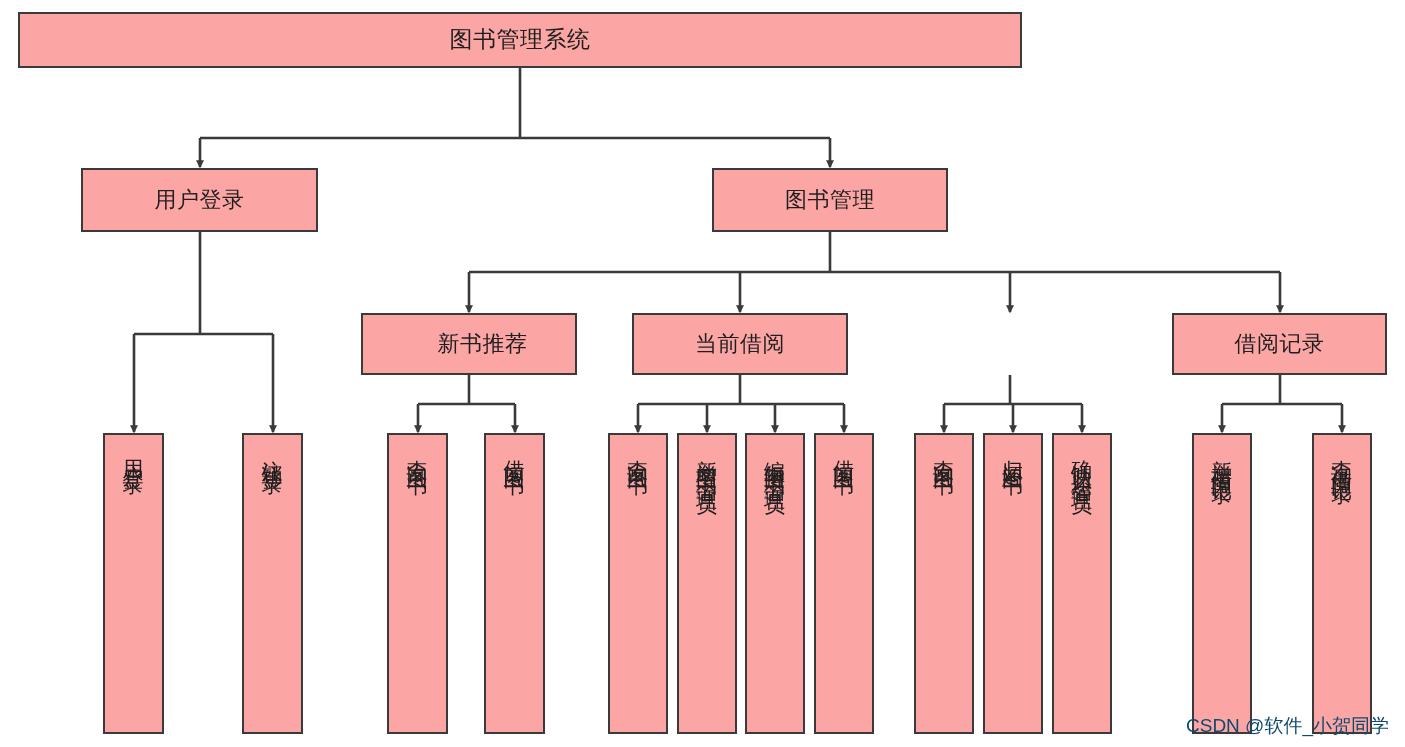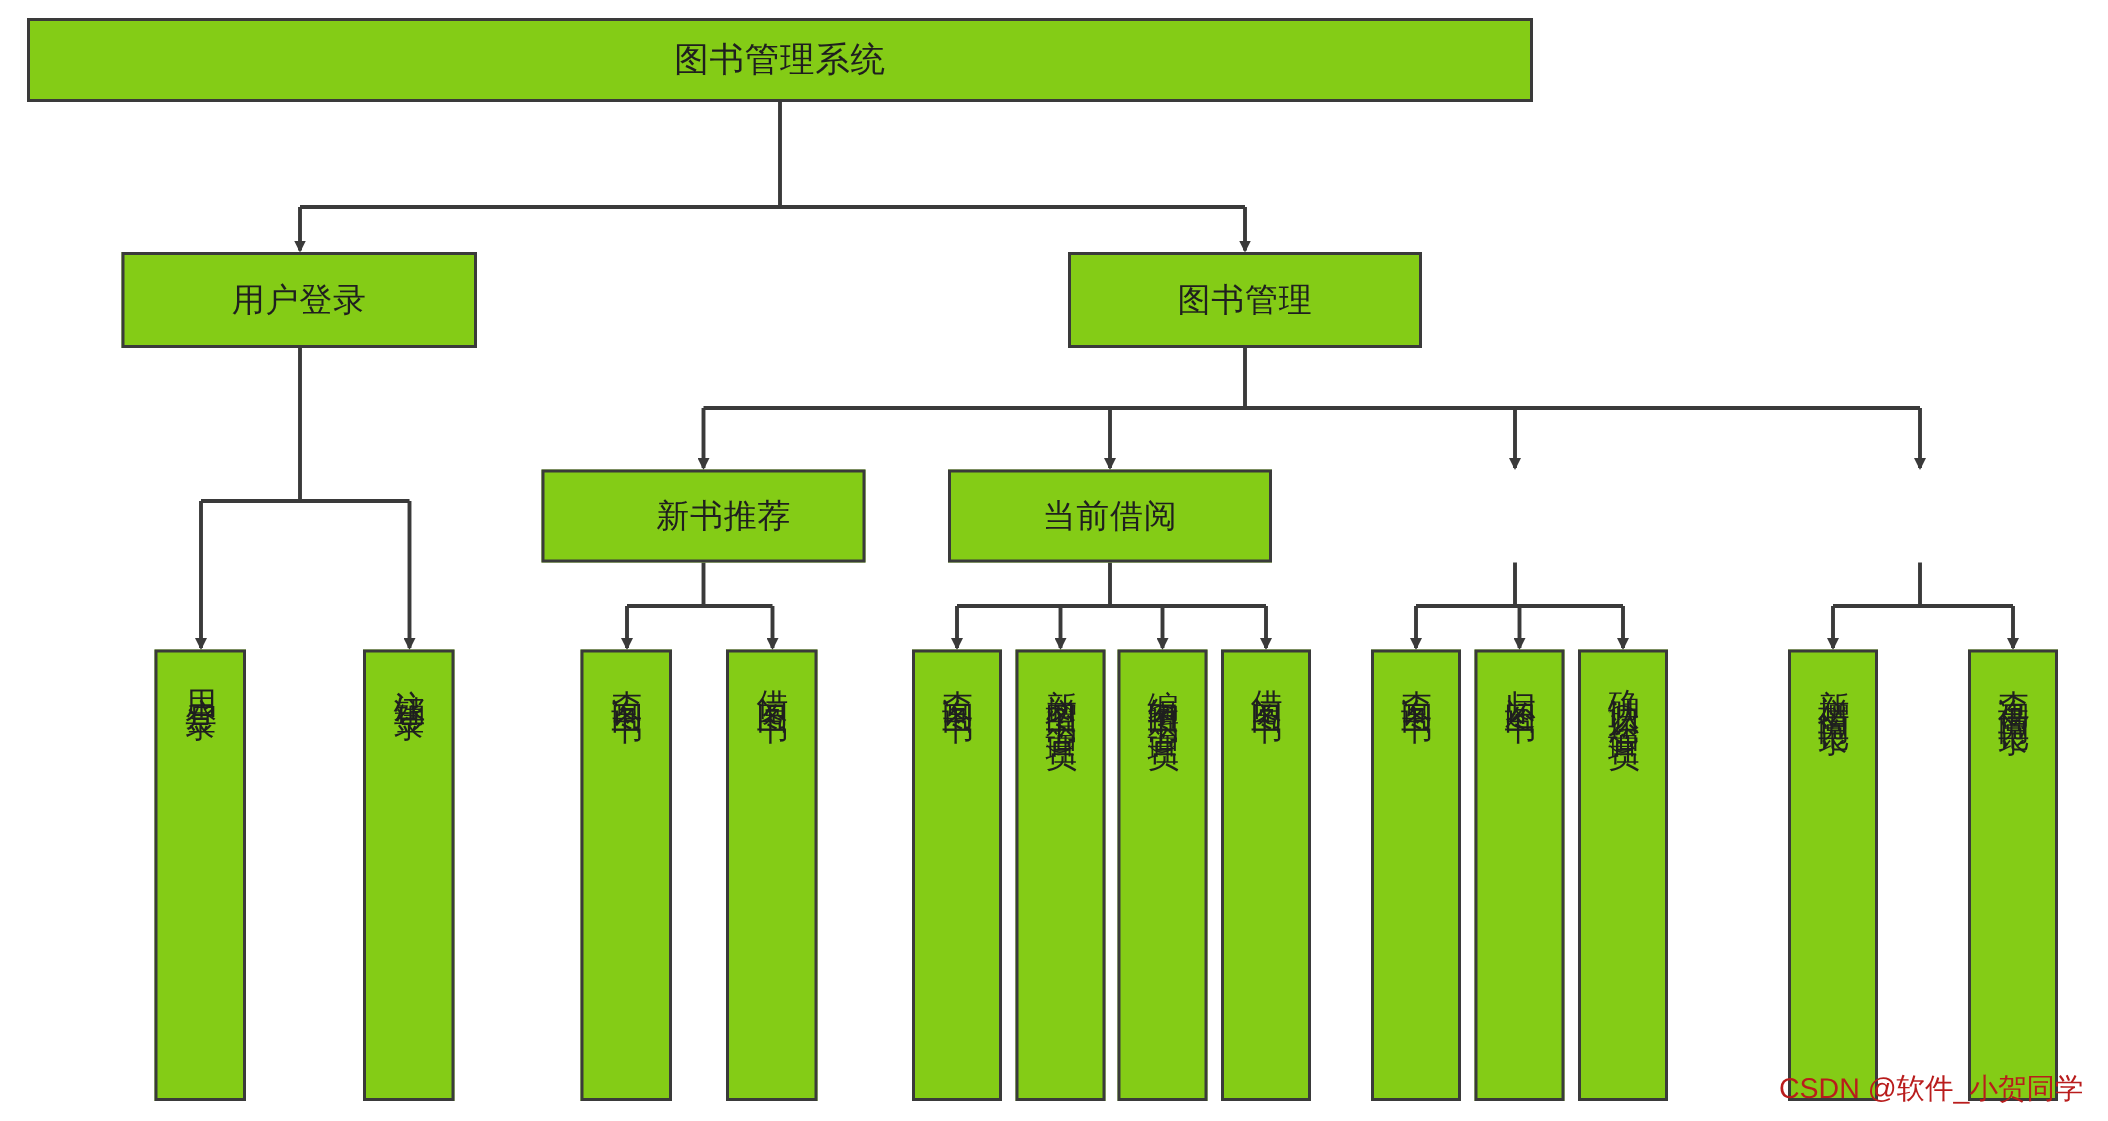--- a/index.html
+++ b/index.html
@@ -23,21 +23,21 @@
     left: 0;
     top: 0;
     width: 1405px;
     height: 747px;
     pointer-events: none;
   }
   .node {
     position: absolute;
     box-sizing: border-box;
     border: 2px solid #3a3a3a;
-    background: #84cc16;
+    background: #fca5a5;
     color: #1f1f1f;
     display: flex;
     align-items: center;
     justify-content: center;
     text-align: center;
     z-index: 2;
   }
   .node-label {
     display: block;
     line-height: 1.18;
@@ -64,21 +64,21 @@
     line-height: 1;
     letter-spacing: 5px;
     white-space: normal;
     max-height: 100%;
   }
   .watermark {
     position: absolute;
     left: 1186px;
     top: 713px;
     font-size: 19px;
-    color: #b91c1c;
+    color: #0c4a6e;
     white-space: nowrap;
     z-index: 5;
     font-family: "Liberation Sans", "DejaVu Sans", sans-serif;
   }
 </style>
 </head>
 <body>
 
 <div id="canvas">
 
@@ -135,20 +135,23 @@
   <div class="node horiz" style="left: 712px; top: 168px; width: 236px; height: 64px;">
     <span class="node-label">图书管理</span>
   </div>
 
   <div class="node horiz" style="left: 361px; top: 313px; width: 216px; height: 62px; padding-left: 27px;">
     <span class="node-label">新书推荐</span>
   </div>
   <div class="node horiz" style="left: 632px; top: 313px; width: 216px; height: 62px;">
     <span class="node-label">当前借阅</span>
   </div>
+  <div class="node horiz" style="left: 1172px; top: 313px; width: 215px; height: 62px;">
+    <span class="node-label">借阅记录</span>
+  </div>
 
   <div class="node vert" style="left: 103px; top: 433px; width: 61px; height: 301px;">
     <span class="node-label">用户登录</span>
   </div>
   <div class="node vert" style="left: 242px; top: 433px; width: 61px; height: 301px;">
     <span class="node-label">注销登录</span>
   </div>
   <div class="node vert" style="left: 387px; top: 433px; width: 61px; height: 301px;">
     <span class="node-label">查询图书</span>
   </div>

